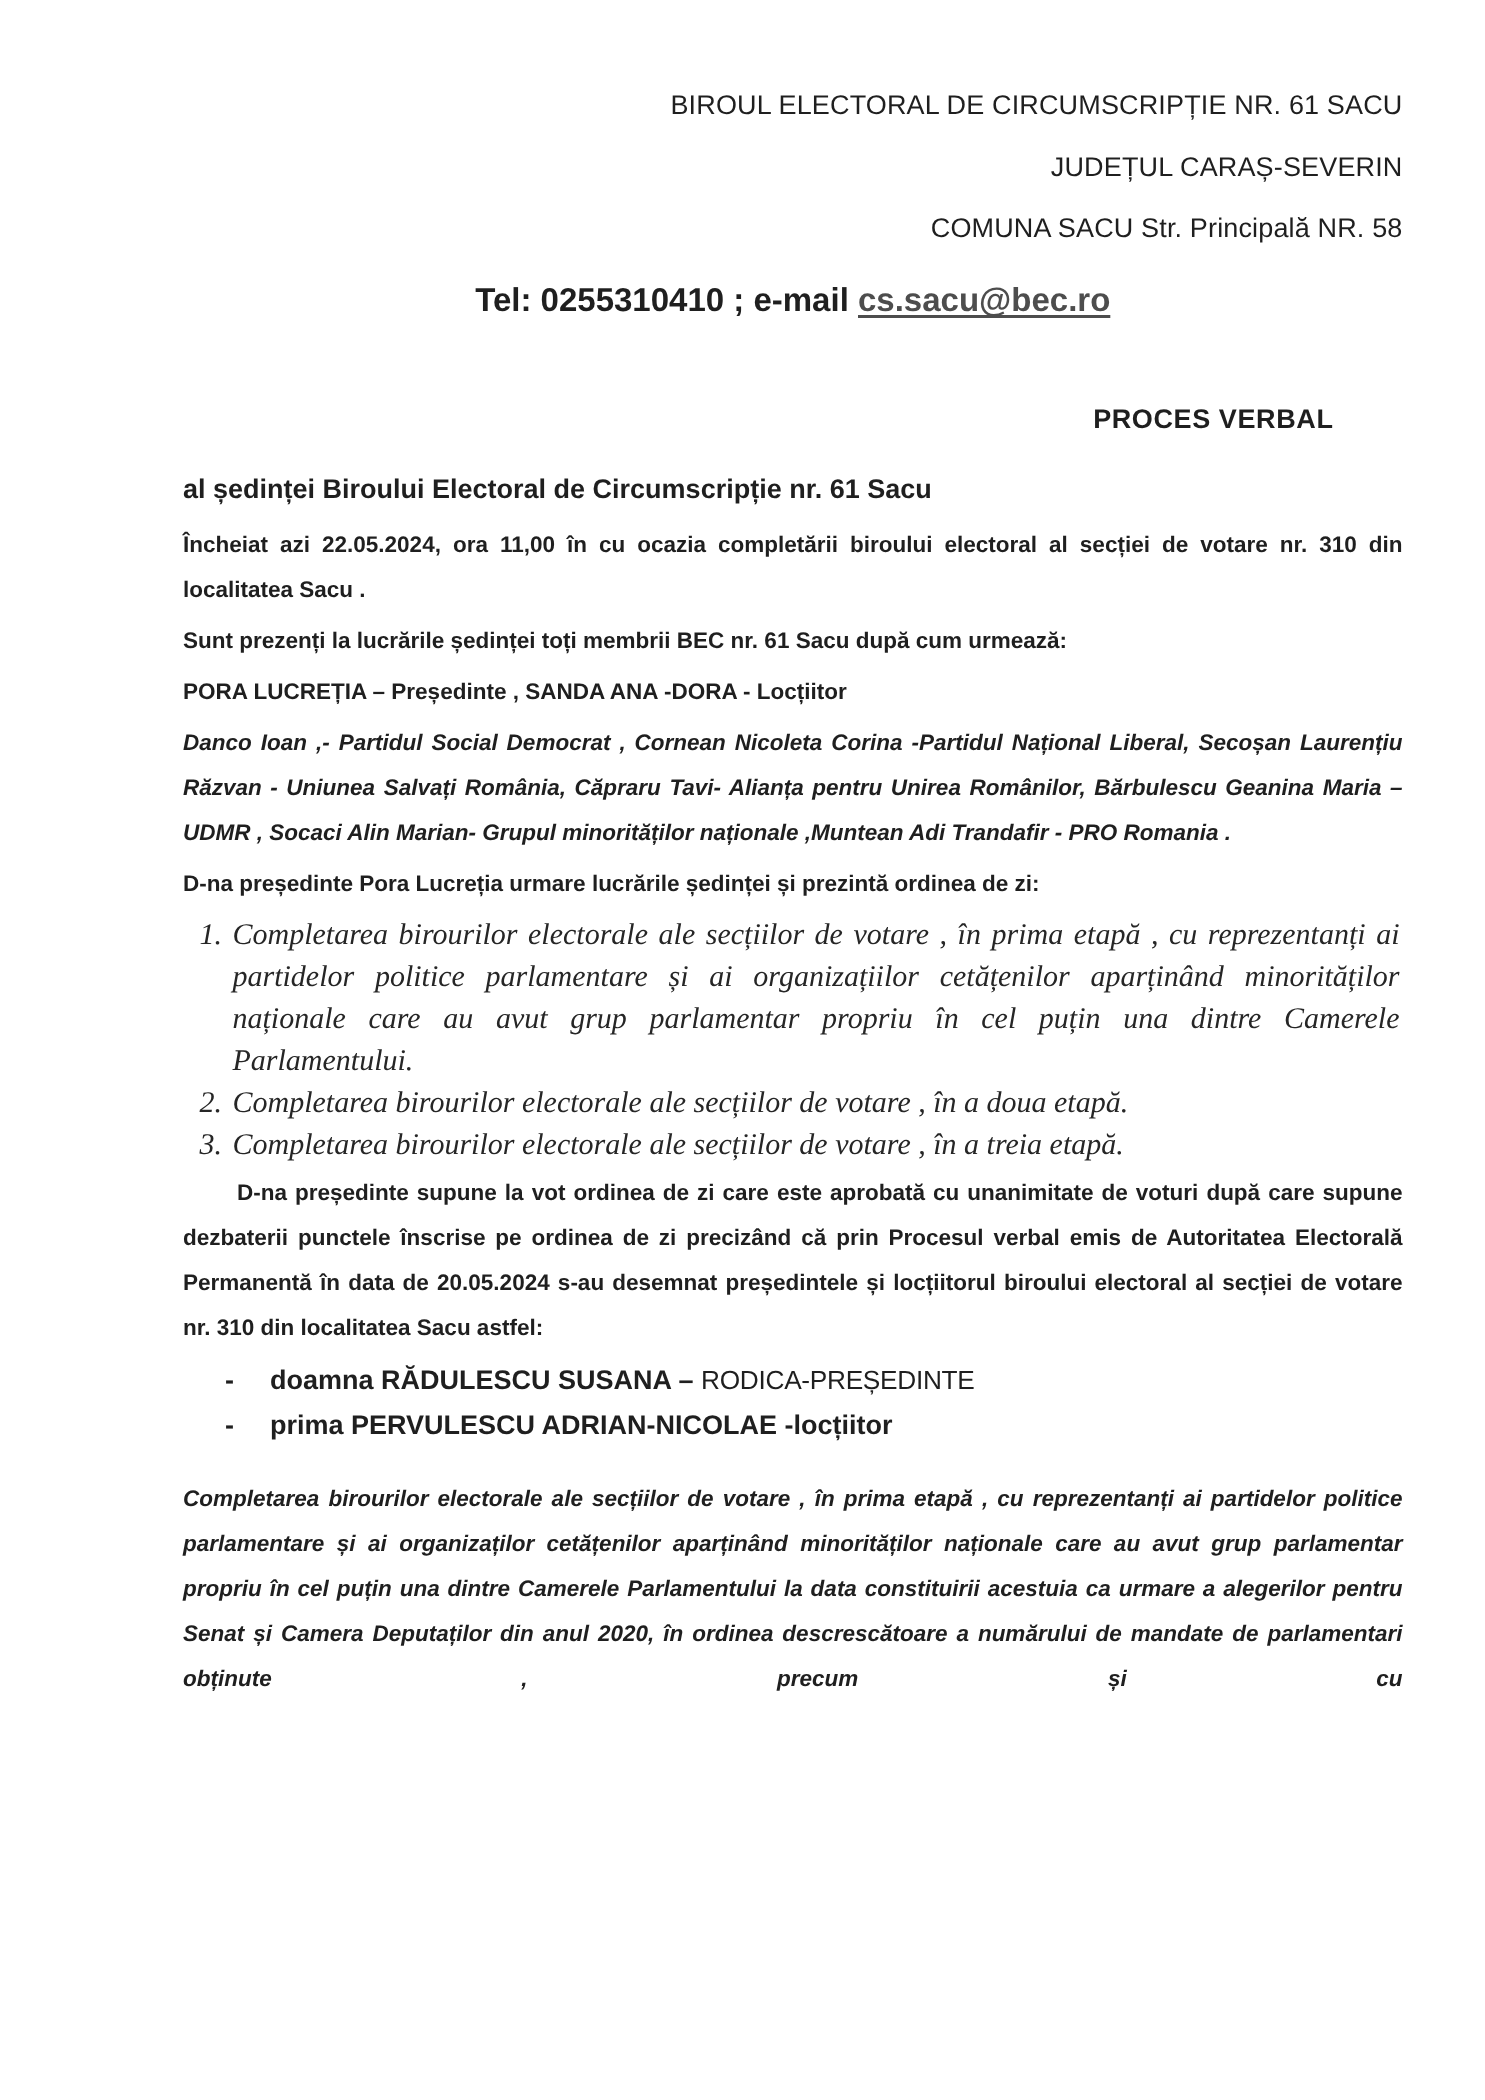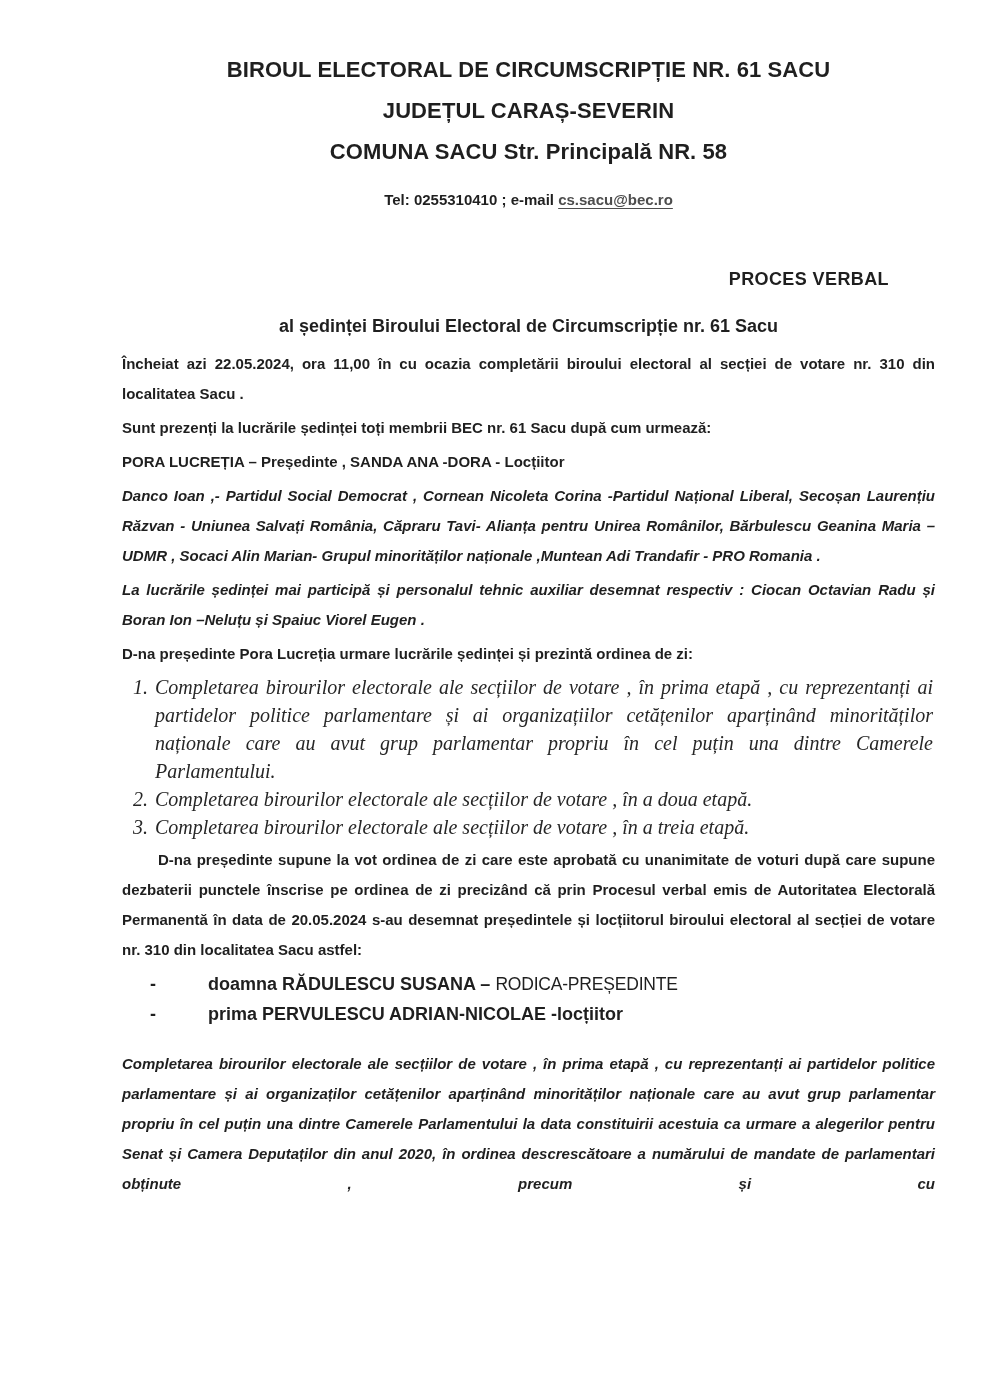--- a/index.html
+++ b/index.html
@@ -11,36 +11,36 @@
   }
   .page {
     width: 990px; height: 1400px; overflow: hidden;
     padding: 58px 55px 0 122px;
     background: #ffffff;
     position: relative;
   }
   
   .doc-header { text-align: center; }
   .hdr-line {
-    font-weight: bold; font-size: 22px; line-height: 24px;
-    margin-bottom: 17px; letter-spacing: 0.1px;
+    font-weight: normal; font-size: 18px; line-height: 24px;
+    margin-bottom: 17px; letter-spacing: 0.1px; text-align: right;
   }
-  .contact-line { font-weight: bold; font-size: 15px; line-height: 24px; margin-top: 24px; }
+  .contact-line { font-weight: bold; font-size: 22px; line-height: 24px; margin-top: 24px; }
   .email-link {
     color: #4d4d4d; font-weight: bold; text-decoration: underline;
     text-underline-offset: 3px; cursor: pointer;
   }
   
   .doc-title {
     text-align: right; font-weight: bold; font-size: 18px;
     margin-top: 55px; line-height: 24px; transform: translateX(-46px);
     letter-spacing: 0.4px;
   }
   .doc-subtitle {
-    text-align: center; font-weight: bold; font-size: 18px;
+    text-align: left; font-weight: bold; font-size: 18px;
     margin-top: 23px; line-height: 24px;
   }
   
   .body-text { margin-top: 11px; }
   p.para {
     font-size: 15px; line-height: 30px; font-weight: bold;
     margin: 0 0 4px 0;
   }
   p.just { text-align: justify; }
   p.ital { font-style: italic; }
@@ -55,21 +55,21 @@
     color: #262626;
   }
   .agenda-num { width: 22px; margin-left: 11px; flex: none; }
   .agenda-text { flex: 1; text-align: justify; padding-right: 2px; }
   
   .designees { margin: 4px 0 4px 0; }
   .designee {
     display: flex; font-size: 18px; line-height: 30px; font-weight: bold;
   }
   .designee-marker { width: 22px; margin-left: 28px; flex: none; font-weight: bold; }
-  .designee-body { flex: 1; padding-left: 8px; margin-left: 28px; }
+  .designee-body { flex: 1; padding-left: 8px; }
   .regular-part {
     font-weight: 400; font-size: 17.5px; letter-spacing: -0.2px;
   }
   .spacer-sm { height: 8px; }
 </style>
 </head>
 <body>
 
 <div class="page">
 
@@ -82,21 +82,20 @@
 
   <div class="doc-title">PROCES VERBAL</div>
   <div class="doc-subtitle">al ședinței Biroului Electoral de Circumscripție nr. 61 Sacu</div>
 
   <div class="body-text">
 
     <p class="para just">Încheiat azi 22.05.2024, ora 11,00  în cu ocazia completării biroului electoral al secției de votare nr. 310  din localitatea Sacu .</p>
     <p class="para">Sunt prezenți la lucrările ședinței toți membrii BEC nr. 61 Sacu după cum urmează:</p>
     <p class="para">PORA LUCREȚIA – Președinte , SANDA ANA -DORA - Locțiitor</p>
     <p class="para just ital">Danco Ioan  ,- Partidul Social Democrat ,  Cornean Nicoleta Corina   -Partidul Național Liberal, Secoșan Laurențiu Răzvan - Uniunea Salvați România, Căpraru Tavi- Alianța pentru Unirea Românilor,   Bărbulescu Geanina Maria – UDMR    , Socaci Alin Marian- Grupul minorităților naționale ,Muntean Adi Trandafir    - PRO Romania .</p>
-    <p class="para just ital">La lucrările ședinței mai participă și personalul tehnic auxiliar desemnat respectiv : Ciocan Octavian Radu și Boran Ion –Neluțu și Spaiuc Viorel Eugen  .</p>
     <p class="para">D-na președinte Pora Lucreția urmare lucrările ședinței și  prezintă ordinea de zi:</p>
 
     <div class="agenda">
       <div class="agenda-item">
         <span class="agenda-num">1.</span>
         <span class="agenda-text">Completarea birourilor electorale  ale secțiilor de votare , în prima etapă , cu reprezentanți ai partidelor politice  parlamentare și ai organizațiilor cetățenilor aparținând minorităților naționale care au avut grup parlamentar propriu în cel puțin una dintre  Camerele Parlamentului.</span>
       </div>
       <div class="agenda-item">
         <span class="agenda-num">2.</span>
         <span class="agenda-text">Completarea  birourilor electorale  ale secțiilor de votare , în a doua etapă.</span>

